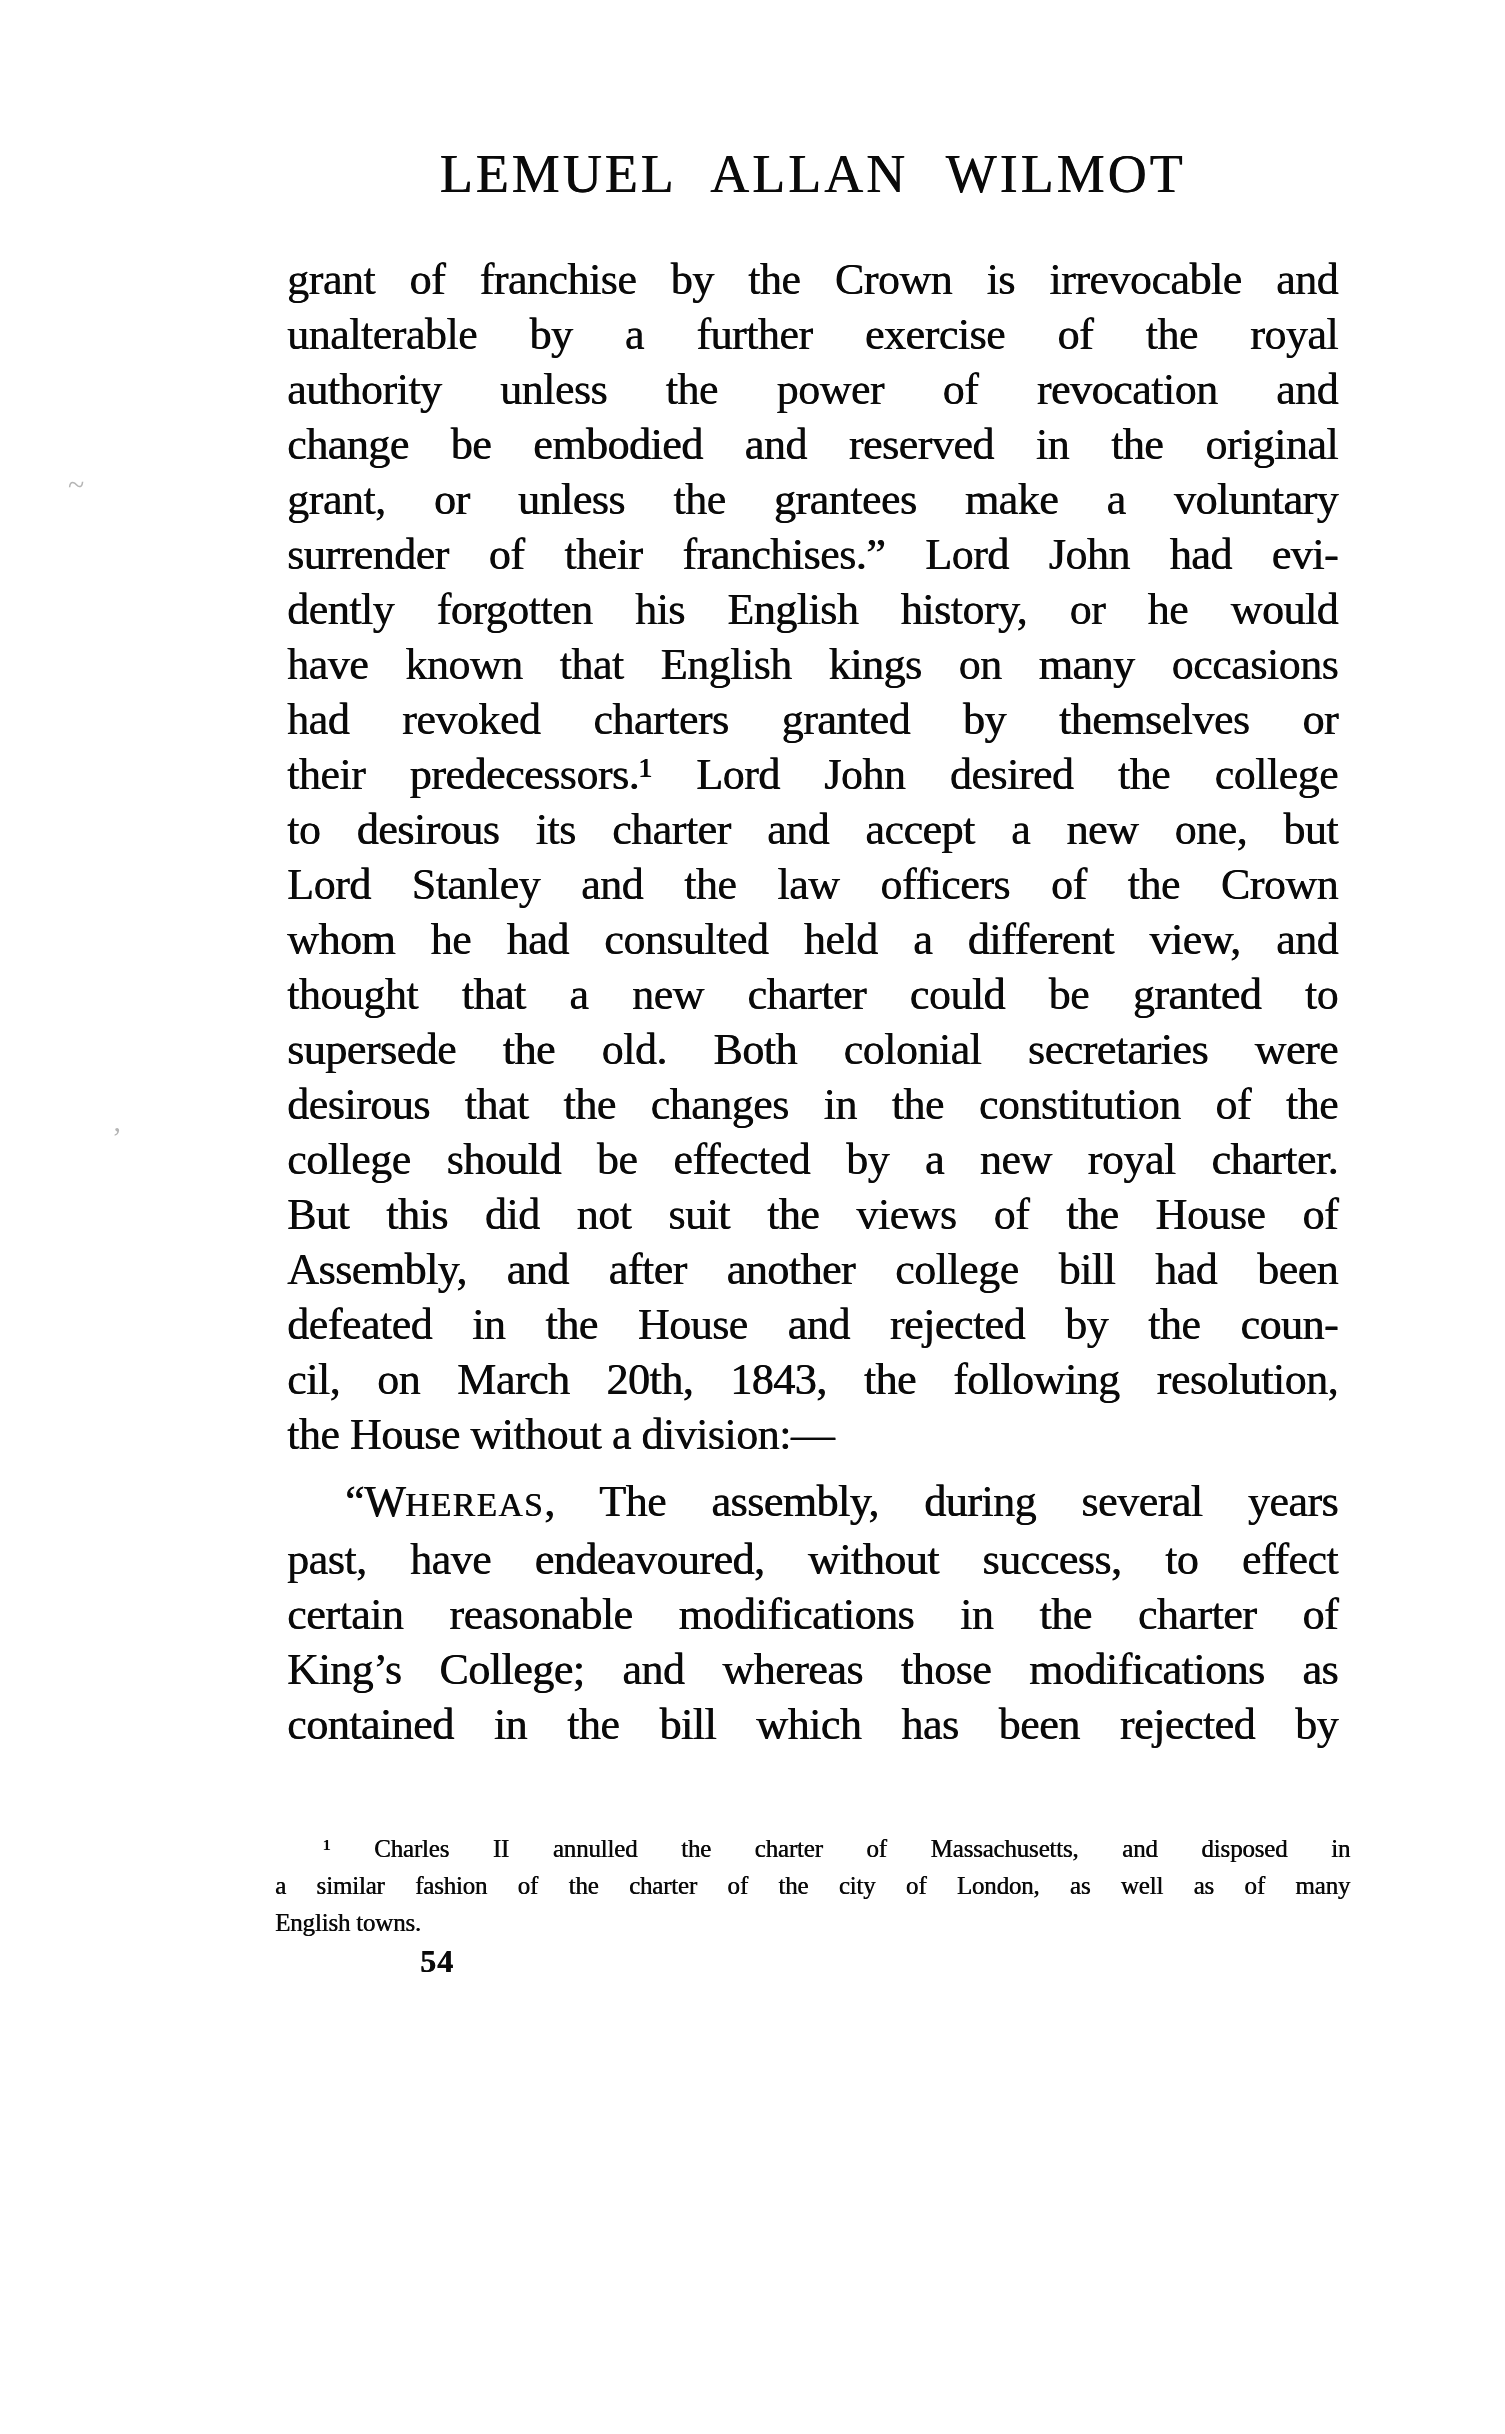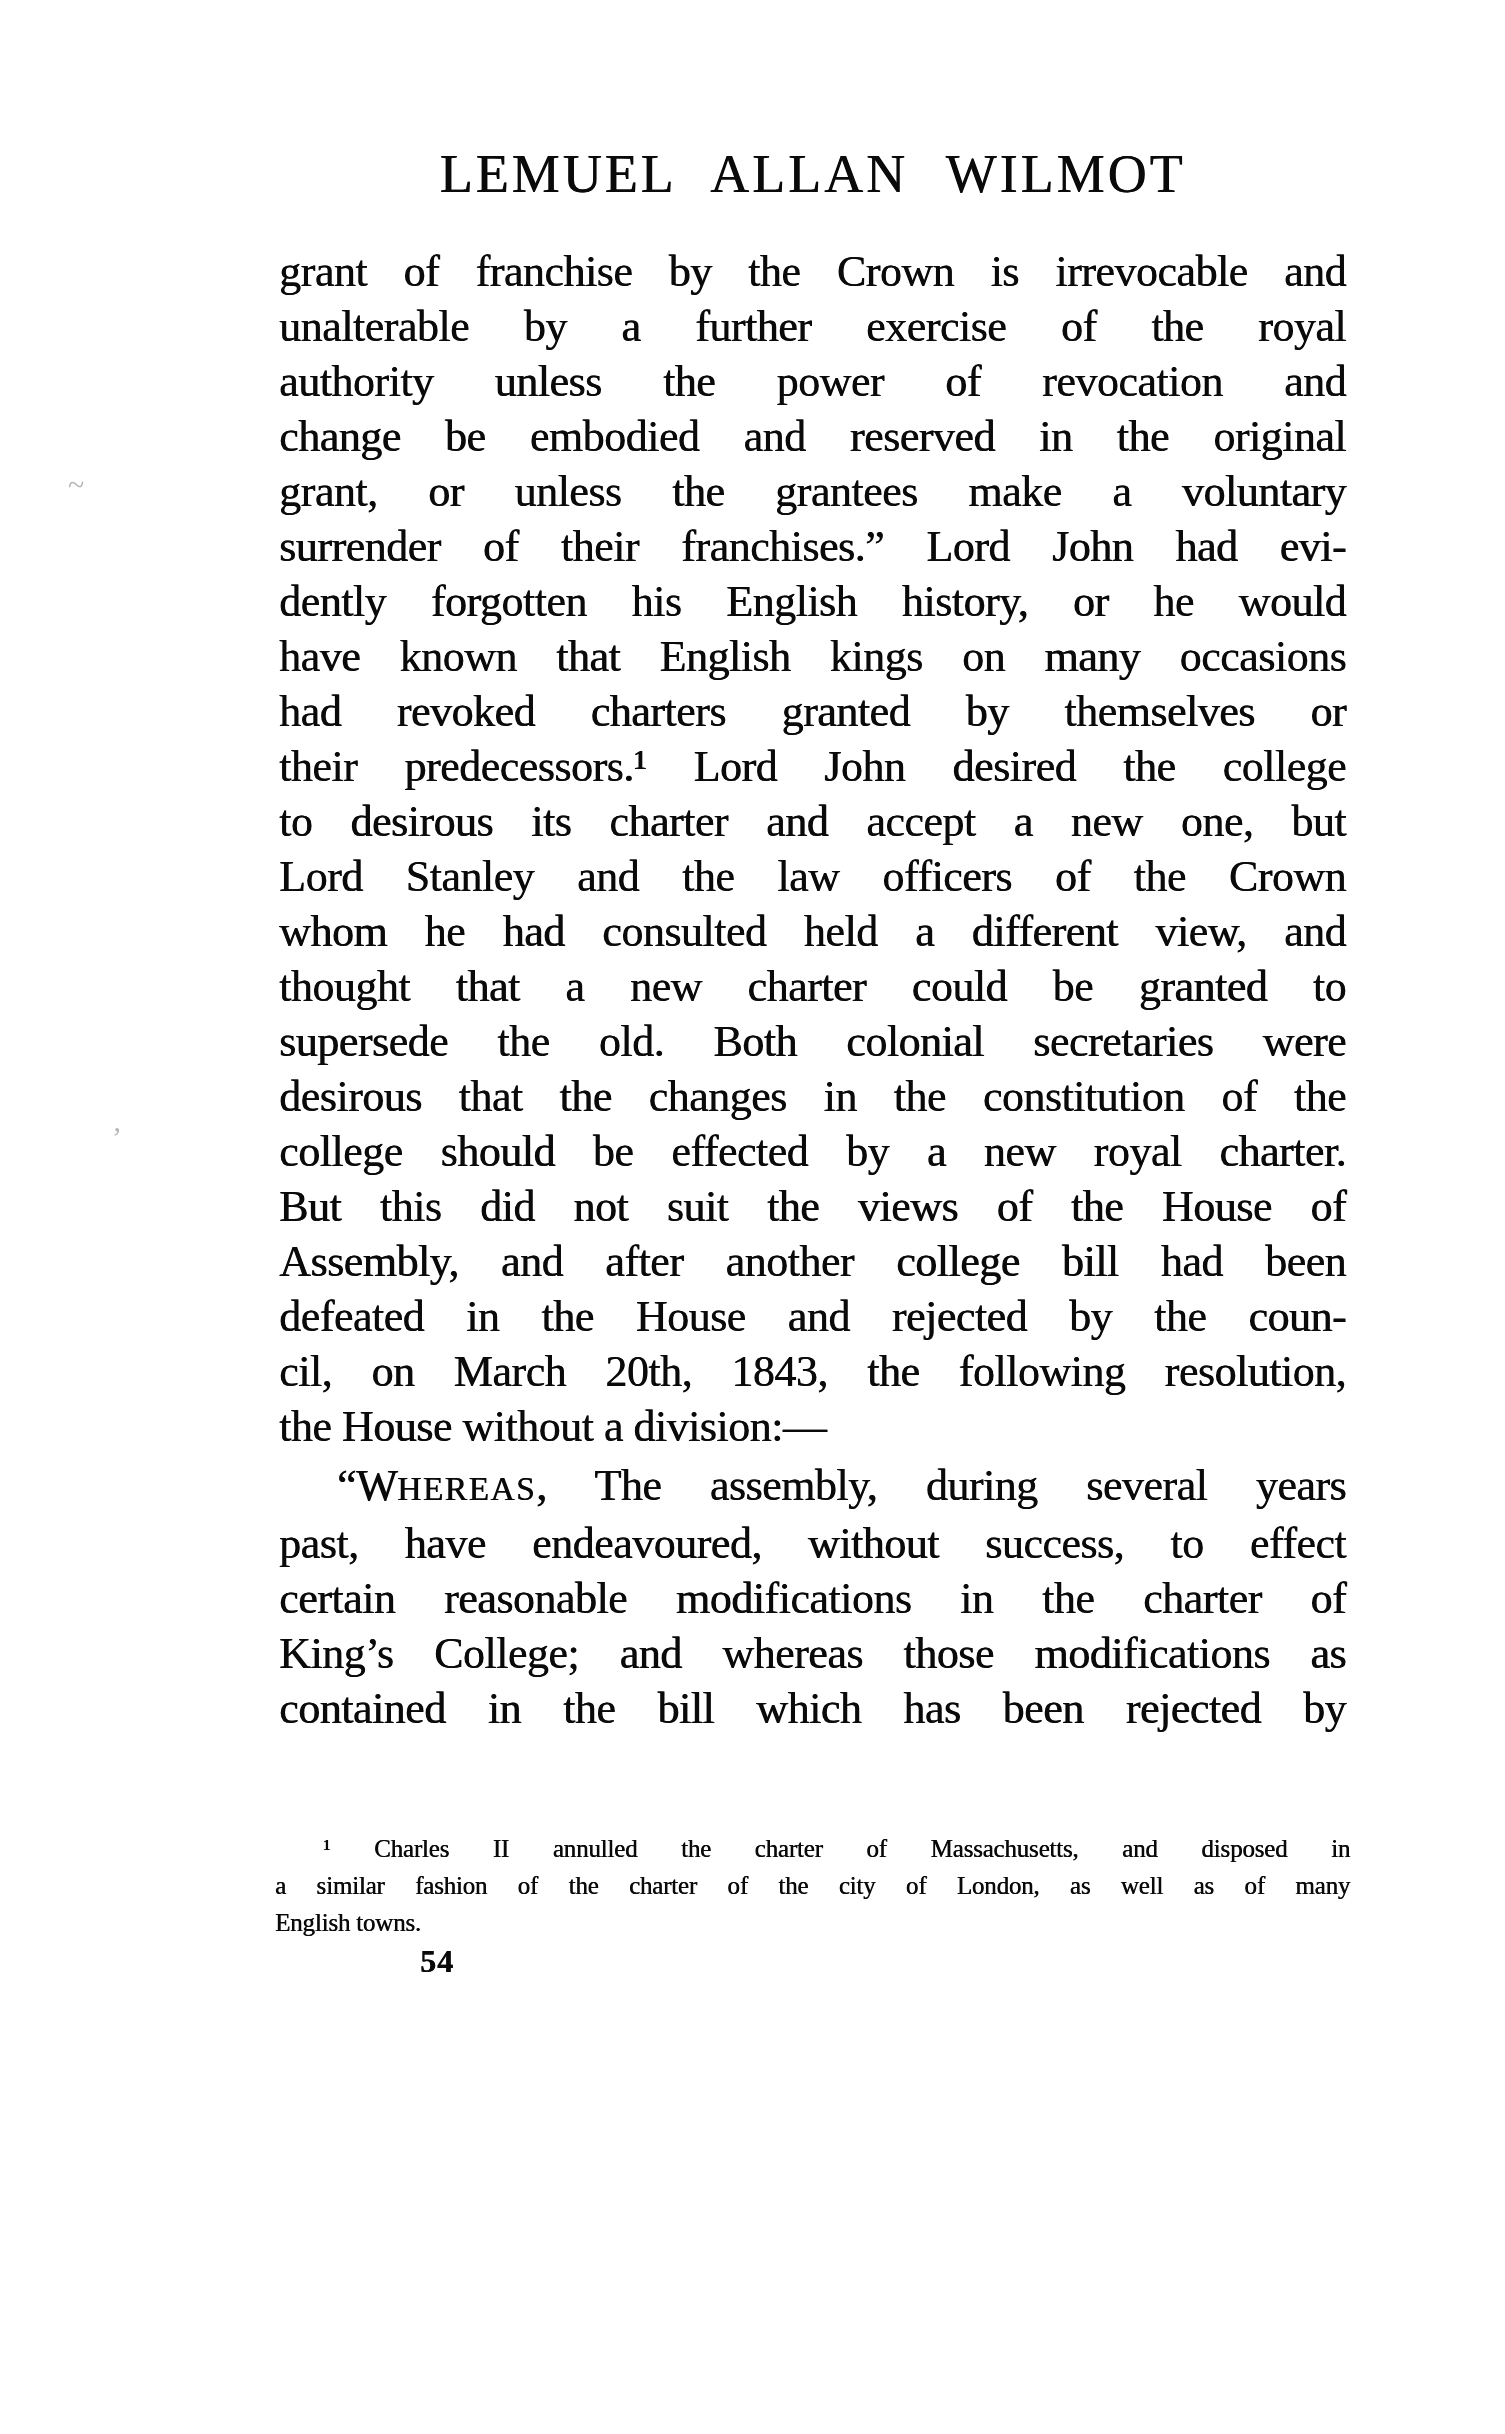--- a/index.html
+++ b/index.html
@@ -34,21 +34,21 @@
   .body-text {
     position: absolute;
     top: 240px;
     left: 275px;
     width: 1075px;
     font-size: 44px;
     line-height: 55px;
     letter-spacing: -0.5px;
     text-shadow: 0.6px 0 0 currentColor;
   }
-  .para { margin: 4px; padding: 0; }
+  .para { margin: 12px; padding: 0; }
   .line {
     text-align: justify;
     text-align-last: justify;
     white-space: normal;
   }
   .line.no-just {
     text-align: right;
     text-align-last: left;
   }
   .line.indent-first { text-indent: 58px; }

